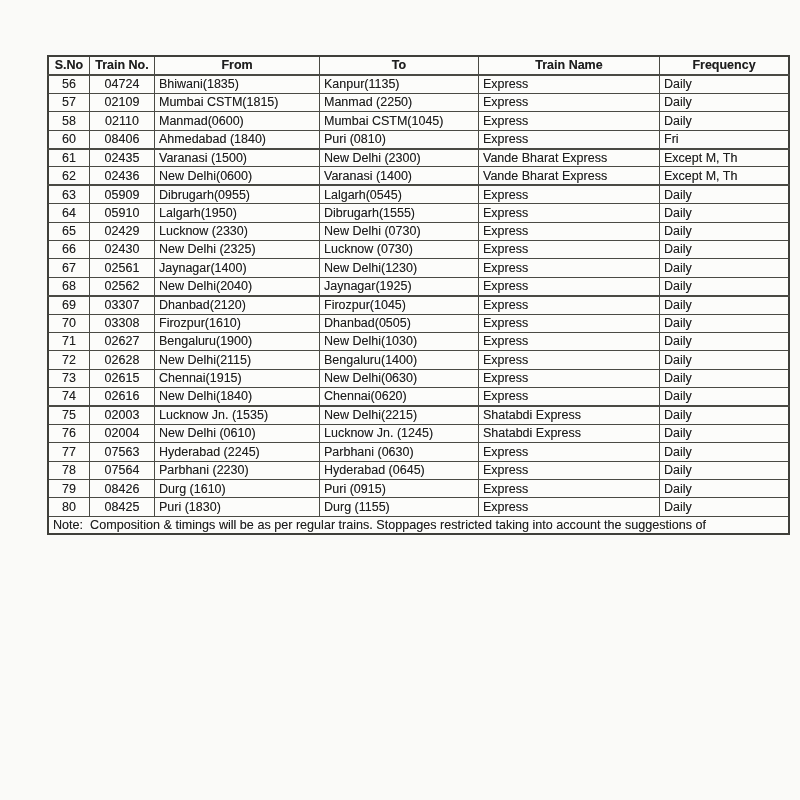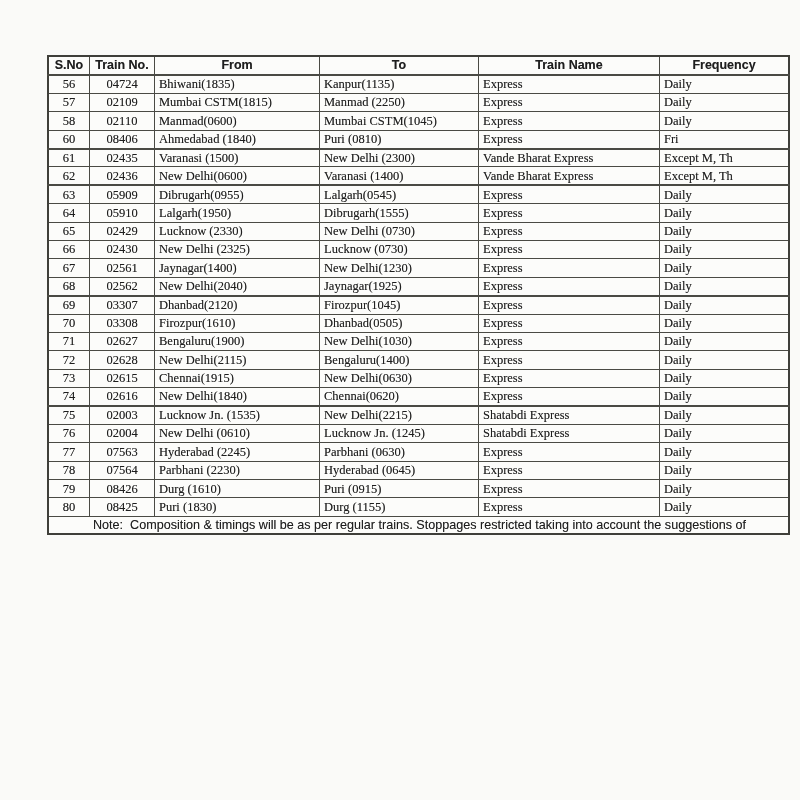--- a/index.html
+++ b/index.html
@@ -29,21 +29,21 @@
     border: 2px solid #3f3f3a;
   }
   .train-table th, .train-table td {
     border: 1px solid #4a4a44;
     padding: 0 2px;
     overflow: hidden;
     white-space: nowrap;
     line-height: 1;
   }
   .train-table thead tr { height: 19px; }
-  .train-table tbody tr { height: 18.4px; font-family: Liberation Serif, serif; }
+  .train-table tbody tr { height: 18.4px; }
   .train-table tfoot tr { height: 18px; }
   .train-table th {
     font-size: 12.5px;
     font-weight: bold;
     text-align: center;
     border-bottom-width: 2px;
   }
   .train-table td { font-size: 12.5px; }
   .col-sno { width: 36px; }
   .col-train_no { width: 60px; }
@@ -51,21 +51,21 @@
   .col-to { width: 154px; }
   .col-name { width: 176px; margin-left: 36px; }
   .col-frequency { width: 124px; }
   td.col-sno, td.col-train_no { text-align: center; }
   td.col-from, td.col-to, td.col-name, td.col-frequency {
     text-align: left;
     padding-left: 4px;
   }
   tbody tr.group-start td { border-top-width: 2px; }
   .train-table tfoot td {
-    text-align: center;
+    text-align: left;
     padding-left: 4px;
     font-size: 12.6px;
     margin-left: 44px;
   }
   
   .train-table th, .train-table td {
     text-shadow: 0 0 0.5px rgba(30,30,30,0.45);
   }
 </style>
 </head>

